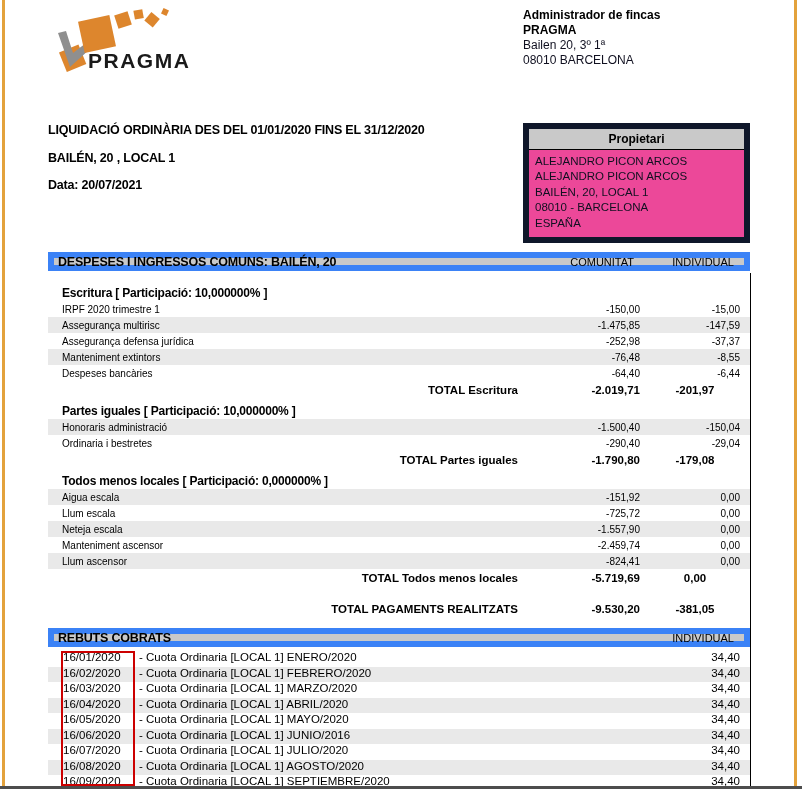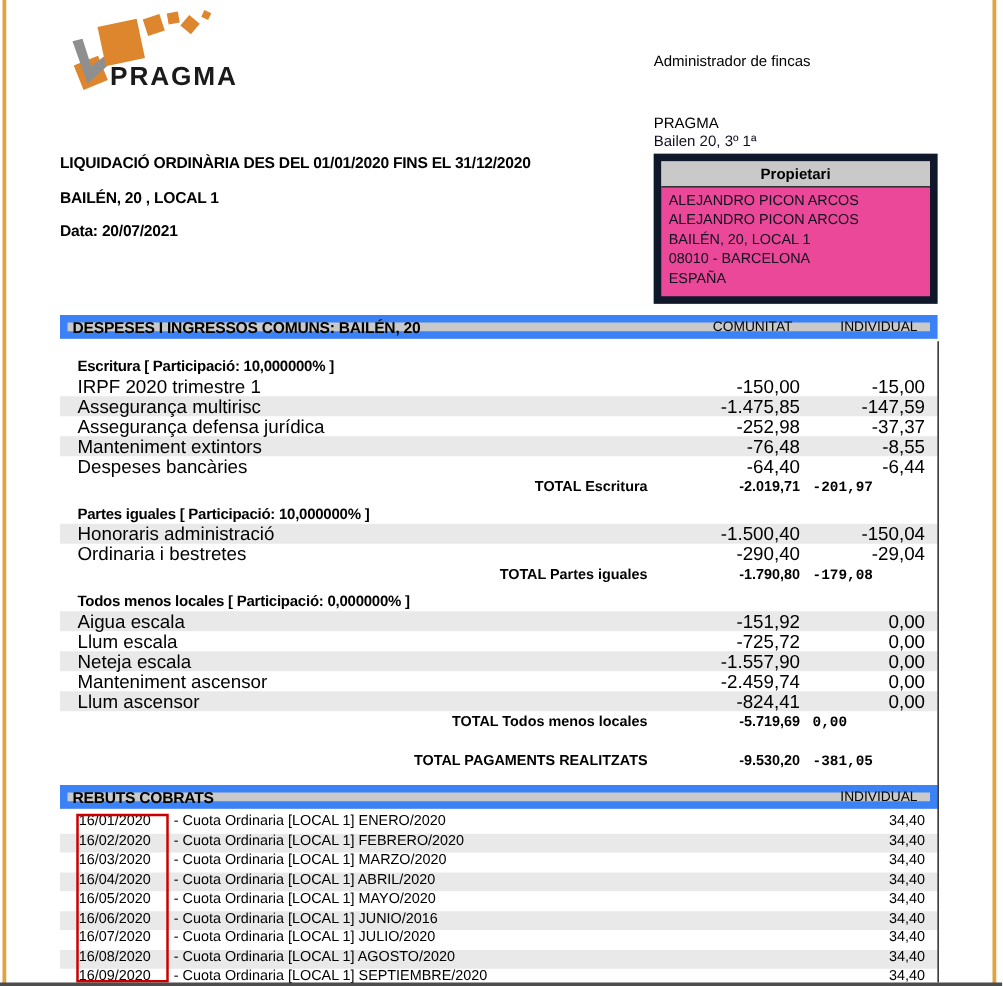--- a/index.html
+++ b/index.html
@@ -11,21 +11,21 @@
   .edge { position:absolute; top:0; width:3px; height:789px; background:#E3A23C; }
   #edge-left { left:2px; }
   #edge-right { left:794px; }
   #bottom-strip { position:absolute; left:0; top:786px; width:802px; height:3px; background:#4d4d4d; z-index:9; }
 
   
   #logo { position:absolute; left:55px; top:6px; }
 
   
   #admin-block { position:absolute; left:523px; top:8px; font-size:12px; line-height:15px; color:#101020; }
-  #admin-block .b { font-weight:normal; color:#000;margin-top:34px; }
+  #admin-block .b { font-weight:bold; color:#000; }
 
   
   #title-block { position:absolute; left:48px; top:123px; width:440px; }
   #doc-title { font-weight:bold; font-size:12.5px; letter-spacing:-0.2px; }
   #doc-subtitle { font-weight:bold; font-size:12.5px; margin-top:14px; letter-spacing:-0.2px; }
   #doc-date { font-weight:bold; font-size:12.5px; margin-top:13px; letter-spacing:-0.2px; }
 
   
   #owner-box { position:absolute; left:523px; top:123px; width:227px; border:6px solid #0f172a; background:#ec4899; }
   #owner-box .obx-head { background:#C9C9C9; border-bottom:1px solid #000; text-align:center; font-weight:bold; font-size:12px; padding:3px 0; }
@@ -35,29 +35,29 @@
   #main-table { position:absolute; left:48px; top:252px; width:702px; }
   .bar { display:flex; align-items:center; height:19px; background:#C9C9C9; border:6px solid #3b82f6; }
   .bar .bar-title { flex:1; font-weight:bold; font-size:12.5px; padding-left:4px; letter-spacing:-0.2px; }
   .bar .col-h { font-size:11px; text-align:right; }
   .col-com { width:110px; padding-right:10px; }
   .col-ind { width:100px; padding-right:10px; }
 
   .section { margin-top:0; }
   .sec-heading { font-weight:bold; font-size:12px; padding-left:14px; height:16px; line-height:16px; margin-top:4px; letter-spacing:-0.2px; }
   .sec-space { height:10px; }
-  .trow { display:flex; align-items:center; height:16px; font-size:15px; }
+  .trow { display:flex; align-items:center; height:16px; font-size:10px; }
   .trow.shaded { background:#E9E9E9; }
   .trow .lbl { flex:1; padding-left:14px; white-space:nowrap; }
   .trow .com { width:110px; padding-right:10px; text-align:right; }
   .trow .ind { width:100px; padding-right:10px; text-align:right; }
   .total-row { display:flex; align-items:center; height:18px; font-size:11.5px; font-weight:bold; }
   .total-row .lbl { flex:1; text-align:right; padding-right:22px; white-space:nowrap; }
   .total-row .com { width:110px; padding-right:10px; text-align:right; }
-  .total-row .ind { width:100px; padding-right:10px; text-align:left;font-family:Liberation Mono, monospace; }
+  .total-row .ind { width:100px; padding-right:10px; text-align:center; }
   #grand-total { margin-top:13px; }
 
   
   #receipts-bar { margin-top:10px; }
   #receipt-rows { margin-top:4px; }
   .rrow { display:flex; height:15.5px; font-size:11.5px; }
   .rrow.shaded { background:#E9E9E9; }
   .rrow .rdate { width:71px; margin-left:15px; white-space:nowrap; }
   .rrow .rdesc { flex:1; padding-left:5px; white-space:nowrap; }
   .rrow .ind { width:100px; padding-right:10px; text-align:right; }

